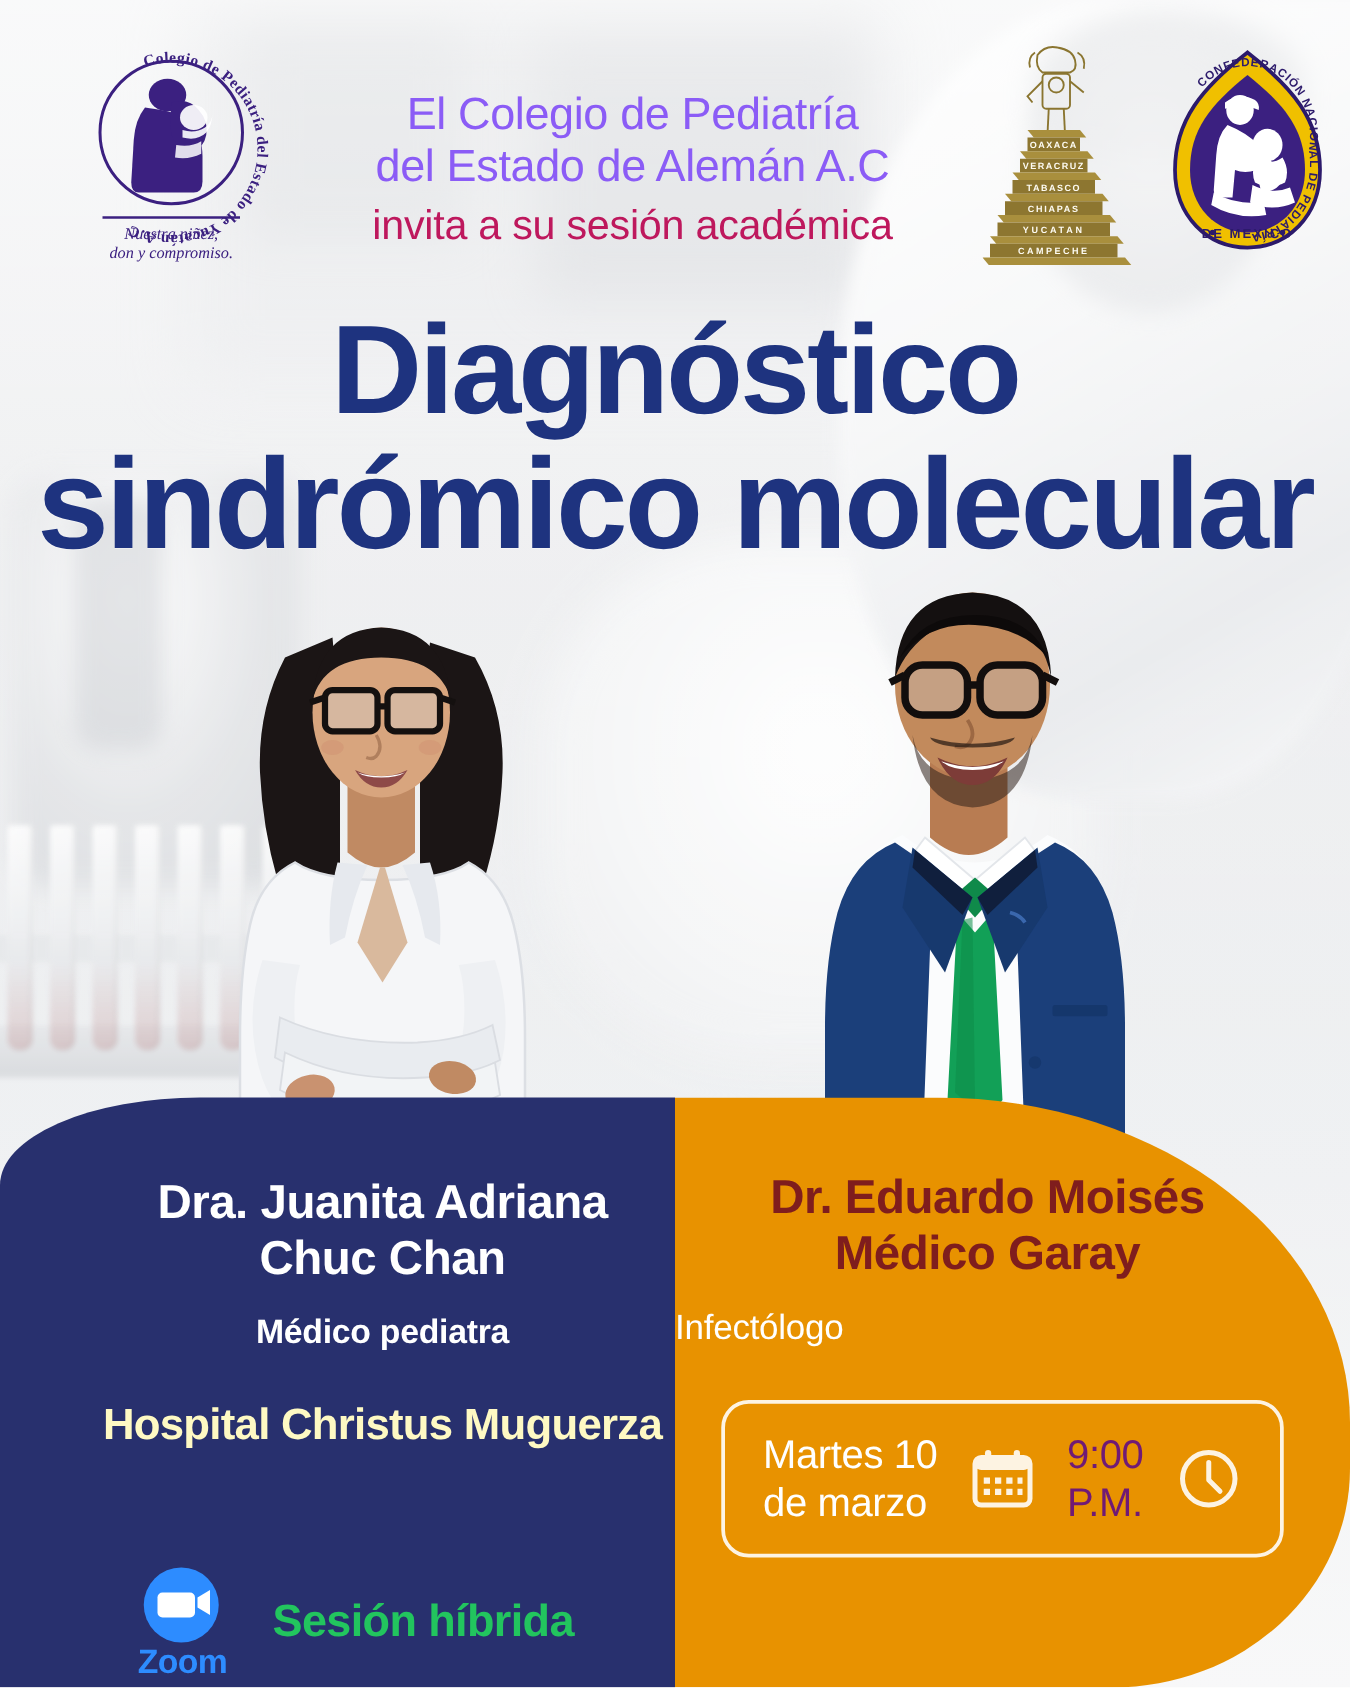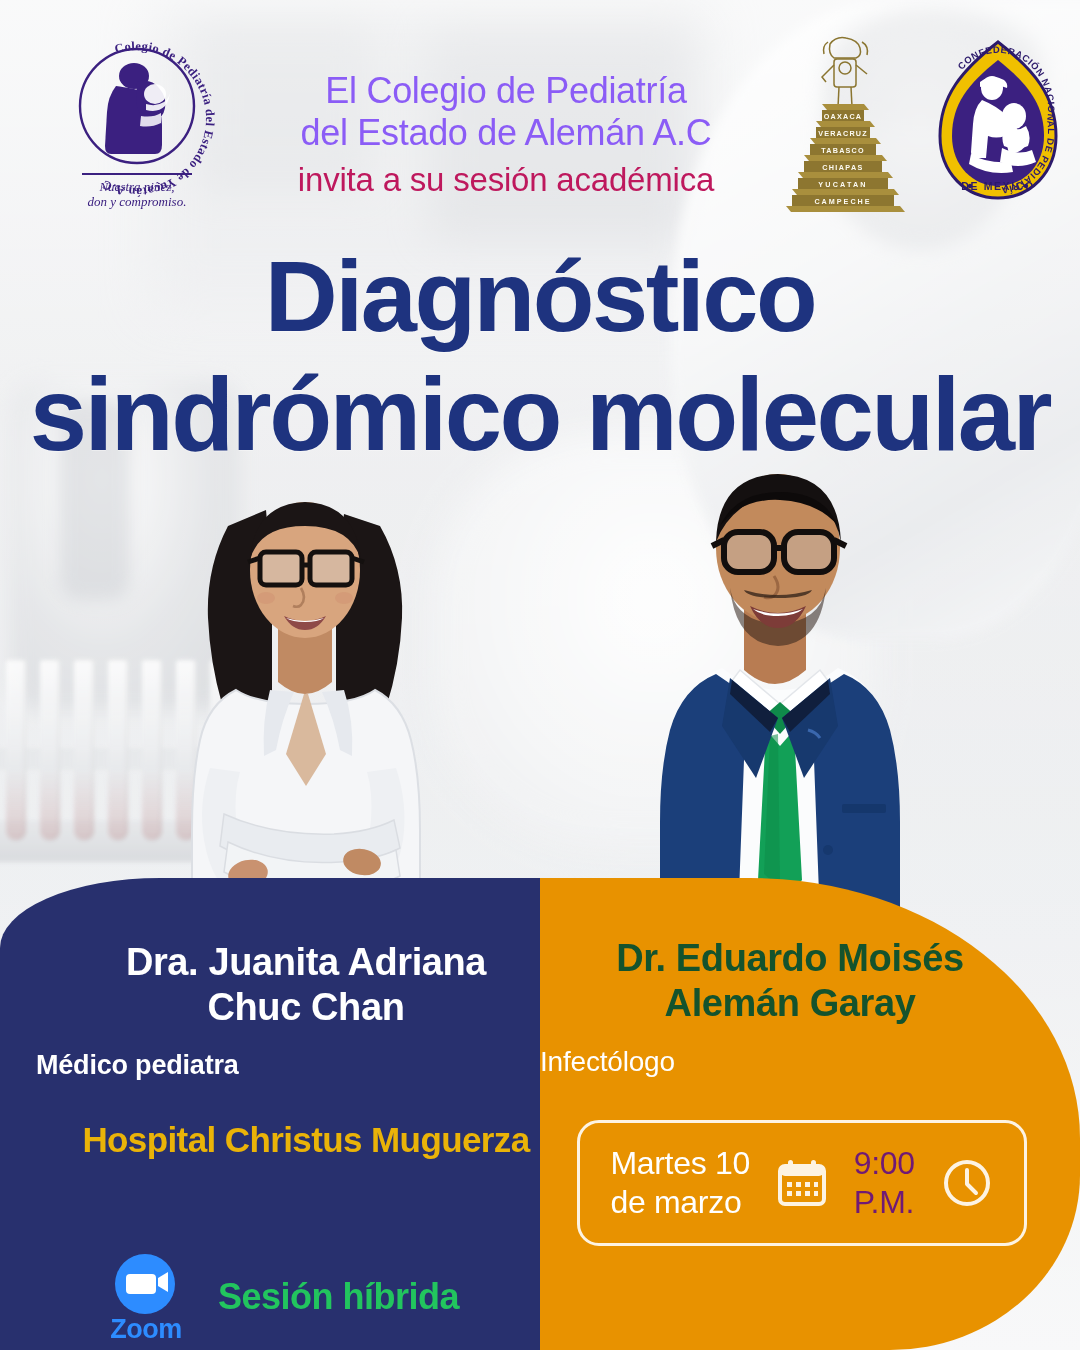--- a/index.html
+++ b/index.html
@@ -114,21 +114,21 @@
   
   .title-block {
     position:absolute; left:0; top:246px; width:1080px;
     text-align:center; line-height:1.0;
   }
   .title-l1, .title-l2 {
     font-size:101px; font-weight:bold; color:#1e337f;
     letter-spacing:-2.5px;
     text-shadow:0 1px 0 rgba(255,255,255,.35);
   }
-  .title-l2 { font-size:103px; margin-top:16px; }
+  .title-l2 { font-size:103px; margin-top:4px; }
 
   
   .speakers { position:absolute; left:0; top:0; width:1080px; height:1350px; }
 
   
   .sp-w { position:absolute; left:118px; top:438px; width:370px; height:470px; }
   .sp-w svg { width:100%; height:100%; display:block; }
   
   .sp-m { position:absolute; left:570px; top:430px; width:420px; height:490px; }
   .sp-m svg { width:100%; height:100%; display:block; }
@@ -152,43 +152,43 @@
     border-top-right-radius:330px 260px;
     border-bottom-right-radius:190px 175px;
   }
 
   
   .sp1-name {
     position:absolute; left:0; top:62px; width:540px; text-align:center;
     color:#ffffff; font-size:38px; font-weight:bold; line-height:1.18; letter-spacing:-.4px;
   }
   .sp1-role {
-    position:absolute; left:0; top:172px; width:508px; 
+    position:absolute; left:16px; top:172px; width:508px; text-align:center;
     color:#ffffff; font-size:27px; font-weight:bold; letter-spacing:-.2px;
   }
   .venue-name {
     position:absolute; left:0; top:242px; width:540px; text-align:center;
-    color:#eab308; font-size:35px; font-weight:bold; letter-spacing:-.6px;
+    color:#fef9c3; font-size:35px; font-weight:bold; letter-spacing:-.6px;
   }
   .venue-room {
     position:absolute; left:0; top:292px; width:540px; text-align:center;
     color:#e7a23a; font-size:25px; font-weight:400; letter-spacing:-.2px;
   }
   .zoom-row { position:absolute; left:60px; top:372px; width:430px; height:96px; }
   .zoom-logo { position:absolute; left:0; top:0; width:108px; height:96px; }
   .zoom-logo svg { width:100%; height:100%; display:block; }
   .hybrid-label {
     position:absolute; left:122px; top:26px;
     color:#22c55e; font-size:36px; font-weight:bold; letter-spacing:-.5px;
   }
 
   
   .sp2-name {
     position:absolute; left:0; top:58px; width:500px; text-align:center;
-    color:#14532d; font-size:38px; font-weight:bold; line-height:1.18; letter-spacing:-.4px;
+    color:#7f1d1d; font-size:38px; font-weight:bold; line-height:1.18; letter-spacing:-.4px;
   }
   .sp2-role {
     position:absolute; left:0; top:168px; width:500px; text-align:left;
     color:#ffffff; font-size:28px; font-weight:400; letter-spacing:-.2px;
   }
   .datetime-box {
     position:absolute; left:37px; top:242px; width:450px; height:126px;
     border:3px solid #fdf3e2; border-radius:22px;
     display:flex; align-items:center; justify-content:space-around; padding:0 18px;
   }
@@ -463,21 +463,21 @@
         </div>
         <div class="hybrid-label">Sesión híbrida</div>
       </div>
     </div>
   </div>
 
   <div class="panel-orange">
     <div class="panel-orange-shape">
       <div class="sp2-name">
         <span>Dr. Eduardo Moisés</span><br>
-        <span>Alemán Garay</span>
+        <span>Médico Garay</span>
       </div>
       <div class="sp2-role">Infectólogo</div>
 
       <div class="datetime-box">
         <div class="dt-date">
           <span>Martes 10</span><br>
           <span>de marzo</span>
         </div>
         <svg class="icon-cal" viewBox="0 0 54 54" xmlns="http://www.w3.org/2000/svg">
           <rect x="5" y="10" width="44" height="38" rx="5" fill="none" stroke="#fdf3e2" stroke-width="4"></rect>

